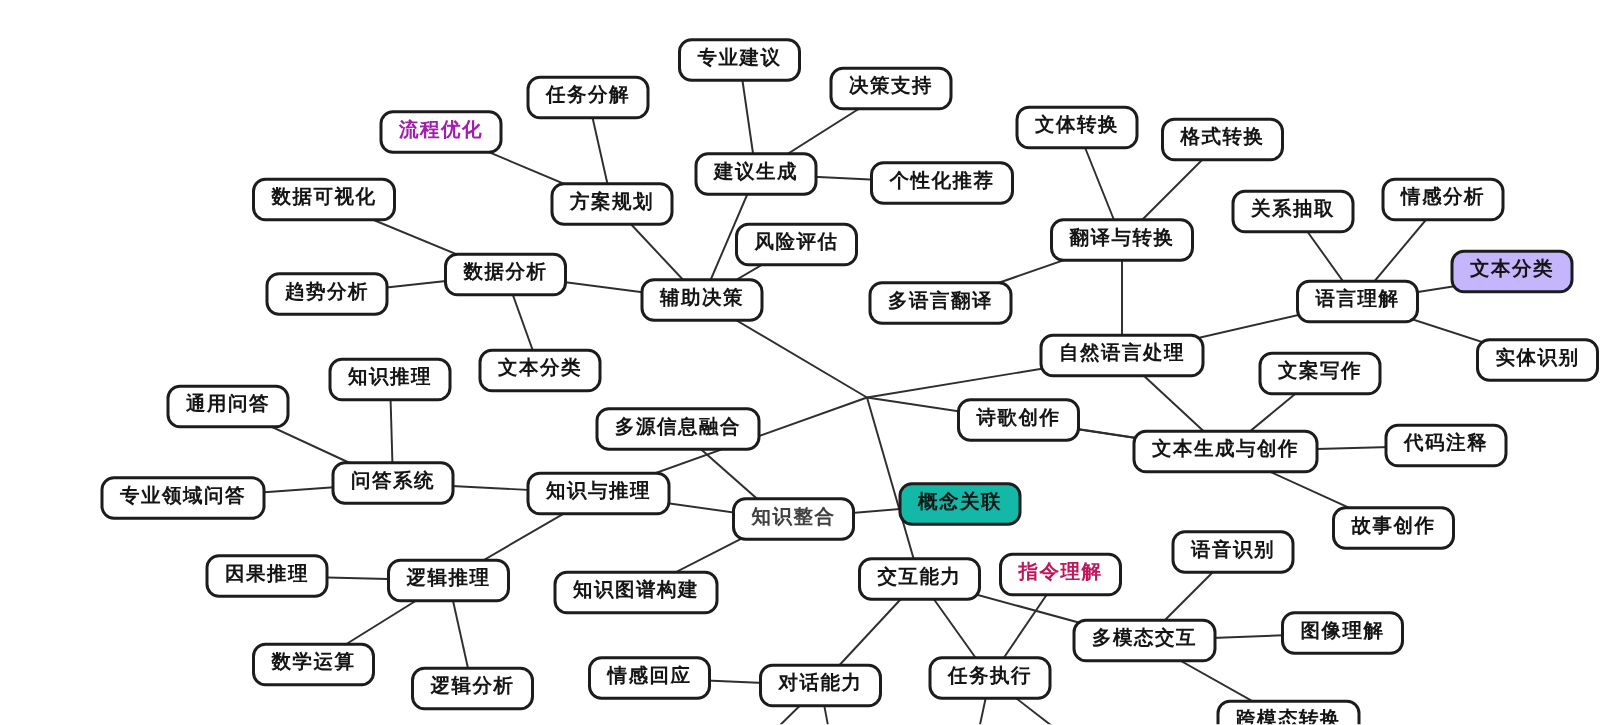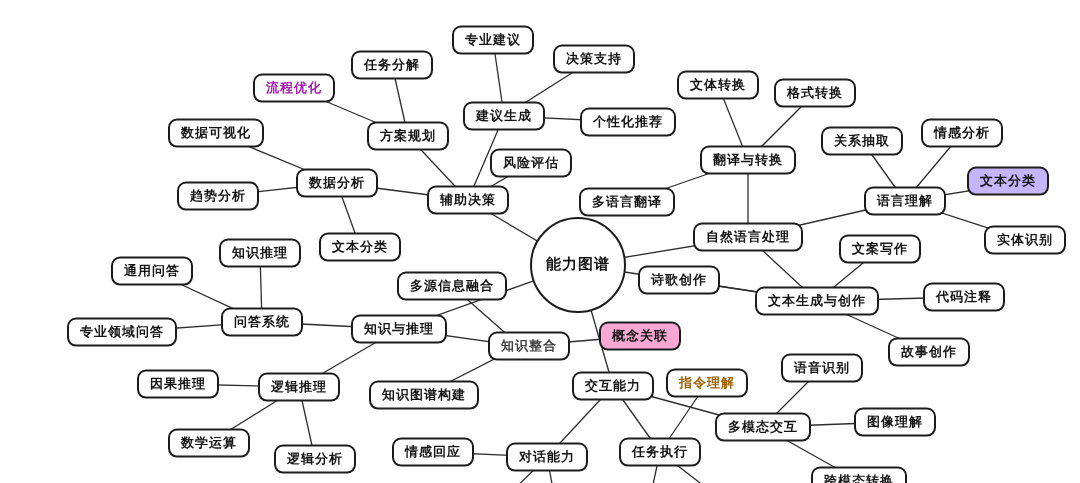--- a/index.html
+++ b/index.html
@@ -123,34 +123,33 @@
       <div class="node" style="left: 1008px; top: 181px; background: #c4b5fd; border-color: rgb(28, 28, 28); color: rgb(21, 21, 21);">文本分类</div>
       <div class="node" style="left: 1025px; top: 240px; background: rgb(255, 255, 255); border-color: rgb(28, 28, 28); color: rgb(21, 21, 21);">实体识别</div>
       <div class="node" style="left: 817px; top: 301px; background: rgb(255, 255, 255); border-color: rgb(28, 28, 28); color: rgb(21, 21, 21);">文本生成与创作</div>
       <div class="node" style="left: 880px; top: 249px; background: rgb(255, 255, 255); border-color: rgb(28, 28, 28); color: rgb(21, 21, 21);">文案写作</div>
       <div class="node" style="left: 679px; top: 280px; background: rgb(255, 255, 255); border-color: rgb(28, 28, 28); color: rgb(21, 21, 21);">诗歌创作</div>
       <div class="node" style="left: 964px; top: 297px; background: rgb(255, 255, 255); border-color: rgb(28, 28, 28); color: rgb(21, 21, 21);">代码注释</div>
       <div class="node" style="left: 929px; top: 352px; background: rgb(255, 255, 255); border-color: rgb(28, 28, 28); color: rgb(21, 21, 21);">故事创作</div>
       <div class="node" style="left: 399px; top: 329px; background: rgb(255, 255, 255); border-color: rgb(28, 28, 28); color: rgb(21, 21, 21);">知识与推理</div>
       <div class="node" style="left: 452px; top: 286px; background: rgb(255, 255, 255); border-color: rgb(28, 28, 28); color: rgb(21, 21, 21);">多源信息融合</div>
       <div class="node" style="left: 529px; top: 346px; background: rgb(255, 255, 255); border-color: rgb(28, 28, 28); color: #404040;">知识整合</div>
-      <div class="node" style="left: 640px; top: 336px; background: #f9a8d4; border-color: rgb(28, 28, 28); color: rgb(21, 21, 21);">概念关联</div>
+      <div class="node" style="left: 640px; top: 336px; background: #14b8a6; border-color: rgb(28, 28, 28); color: rgb(21, 21, 21);">概念关联</div>
       <div class="node" style="left: 424px; top: 395px; background: rgb(255, 255, 255); border-color: rgb(28, 28, 28); color: rgb(21, 21, 21);">知识图谱构建</div>
       <div class="node" style="left: 262px; top: 322px; background: rgb(255, 255, 255); border-color: rgb(28, 28, 28); color: rgb(21, 21, 21);">问答系统</div>
       <div class="node" style="left: 260px; top: 253px; background: rgb(255, 255, 255); border-color: rgb(28, 28, 28); color: rgb(21, 21, 21);">知识推理</div>
       <div class="node" style="left: 152px; top: 271px; background: rgb(255, 255, 255); border-color: rgb(28, 28, 28); color: rgb(21, 21, 21);">通用问答</div>
       <div class="node" style="left: 122px; top: 332px; background: rgb(255, 255, 255); border-color: rgb(28, 28, 28); color: rgb(21, 21, 21);">专业领域问答</div>
       <div class="node" style="left: 299px; top: 387px; background: rgb(255, 255, 255); border-color: rgb(28, 28, 28); color: rgb(21, 21, 21);">逻辑推理</div>
       <div class="node" style="left: 178px; top: 384px; background: rgb(255, 255, 255); border-color: rgb(28, 28, 28); color: rgb(21, 21, 21);">因果推理</div>
       <div class="node" style="left: 209px; top: 443px; background: rgb(255, 255, 255); border-color: rgb(28, 28, 28); color: rgb(21, 21, 21);">数学运算</div>
       <div class="node" style="left: 315px; top: 459px; background: rgb(255, 255, 255); border-color: rgb(28, 28, 28); color: rgb(21, 21, 21);">逻辑分析</div>
       <div class="node" style="left: 613px; top: 386px; background: rgb(255, 255, 255); border-color: rgb(28, 28, 28); color: rgb(21, 21, 21);">交互能力</div>
       <div class="node" style="left: 547px; top: 457px; background: rgb(255, 255, 255); border-color: rgb(28, 28, 28); color: rgb(21, 21, 21); text-align: center;">对话能力</div>
       <div class="node" style="left: 433px; top: 452px; background: rgb(255, 255, 255); border-color: rgb(28, 28, 28); color: rgb(21, 21, 21);">情感回应</div>
       <div class="node" style="left: 660px; top: 452px; background: rgb(255, 255, 255); border-color: rgb(28, 28, 28); color: rgb(21, 21, 21);">任务执行</div>
-      <div class="node" style="left: 707px; top: 383px; background: rgb(255, 255, 255); border-color: rgb(28, 28, 28); color: #a16207;">指令理解</div>
+      <div class="node" style="left: 707px; top: 383px; background: rgb(255, 255, 255); border-color: rgb(28, 28, 28); color: #be185d;">指令理解</div>
       <div class="node" style="left: 763px; top: 427px; background: rgb(255, 255, 255); border-color: rgb(28, 28, 28); color: rgb(21, 21, 21);">多模态交互</div>
       <div class="node" style="left: 822px; top: 368px; background: rgb(255, 255, 255); border-color: rgb(28, 28, 28); color: rgb(21, 21, 21);">语音识别</div>
       <div class="node" style="left: 895px; top: 422px; background: rgb(255, 255, 255); border-color: rgb(28, 28, 28); color: rgb(21, 21, 21);">图像理解</div>
       <div class="node" style="left: 859px; top: 481px; background: rgb(255, 255, 255); border-color: rgb(28, 28, 28); color: rgb(21, 21, 21);">跨模态转换</div>
     </div>
-  <div class="node center" id="center-node" style="left: 578px; top: 265px; width: 92px; height: 92px; background: rgb(255, 255, 255); border-color: rgb(28, 28, 28); color: rgb(21, 21, 21);">能力图谱</div>
 </div>
 
 </body></html>

